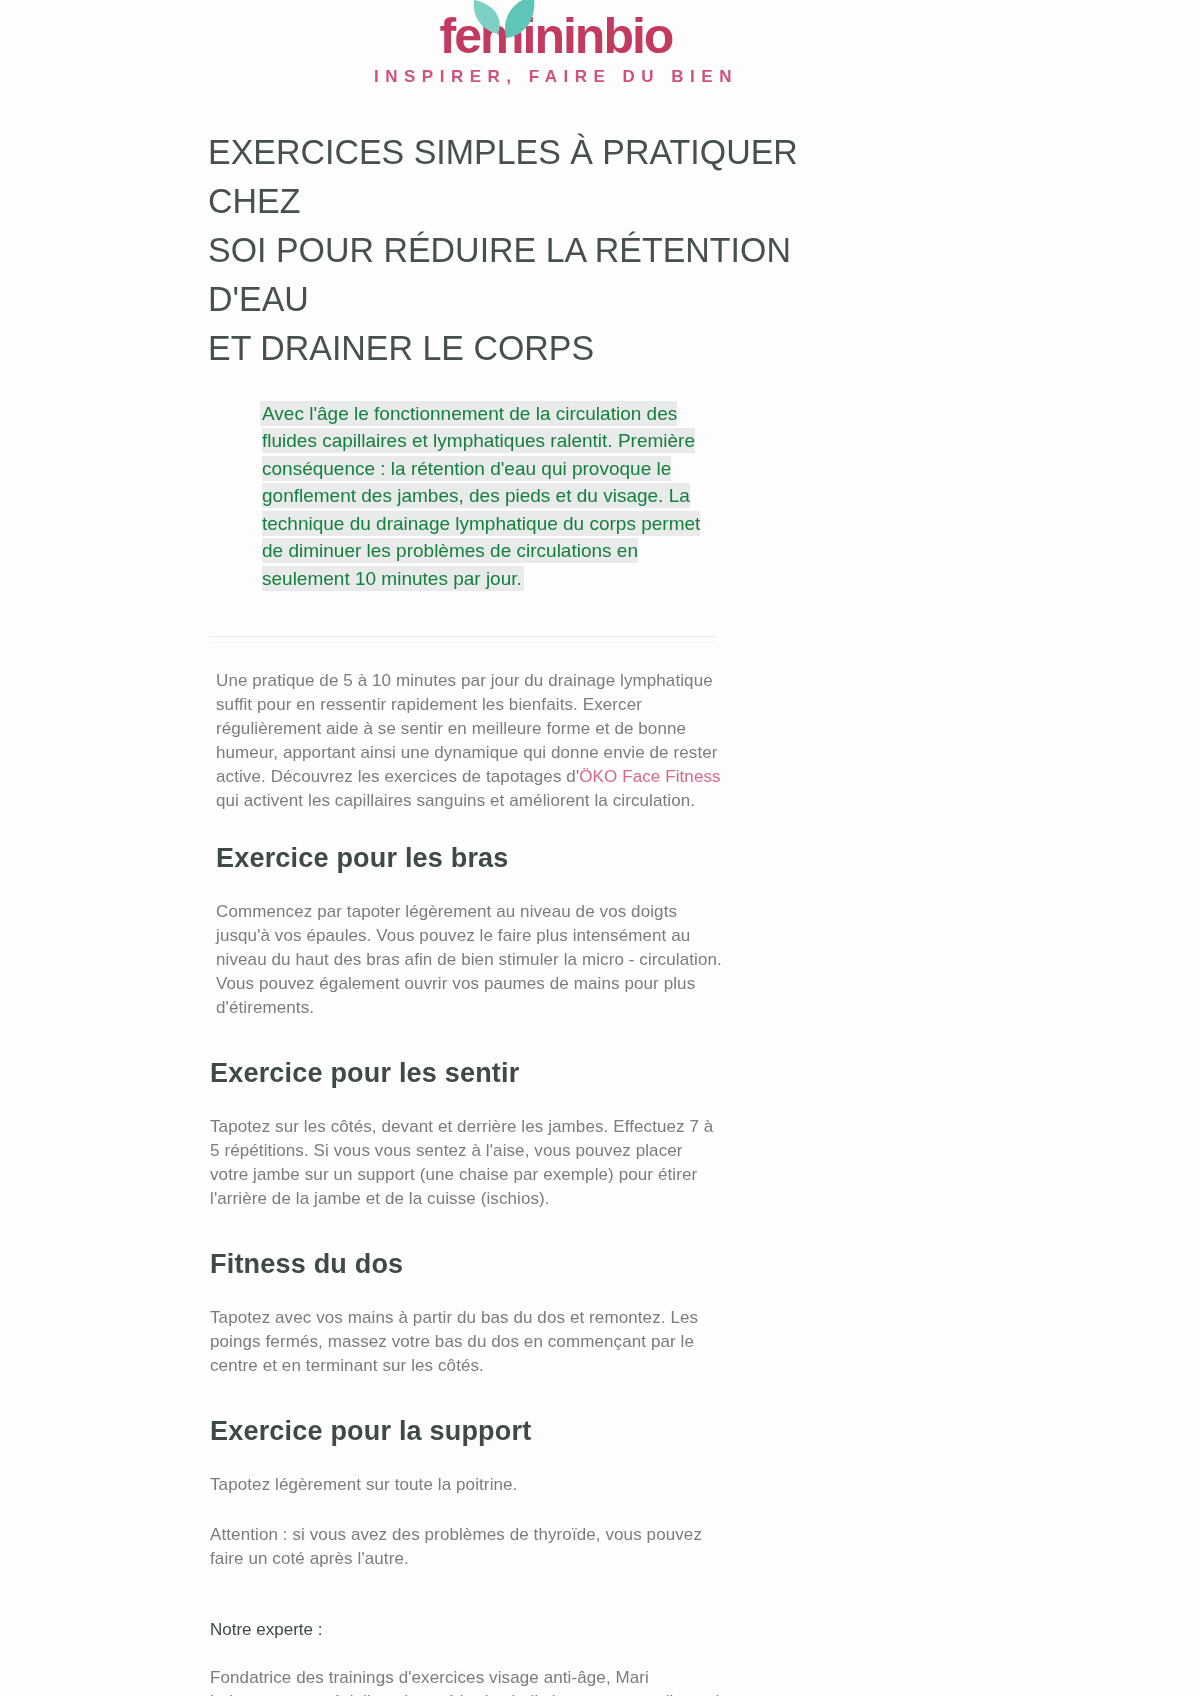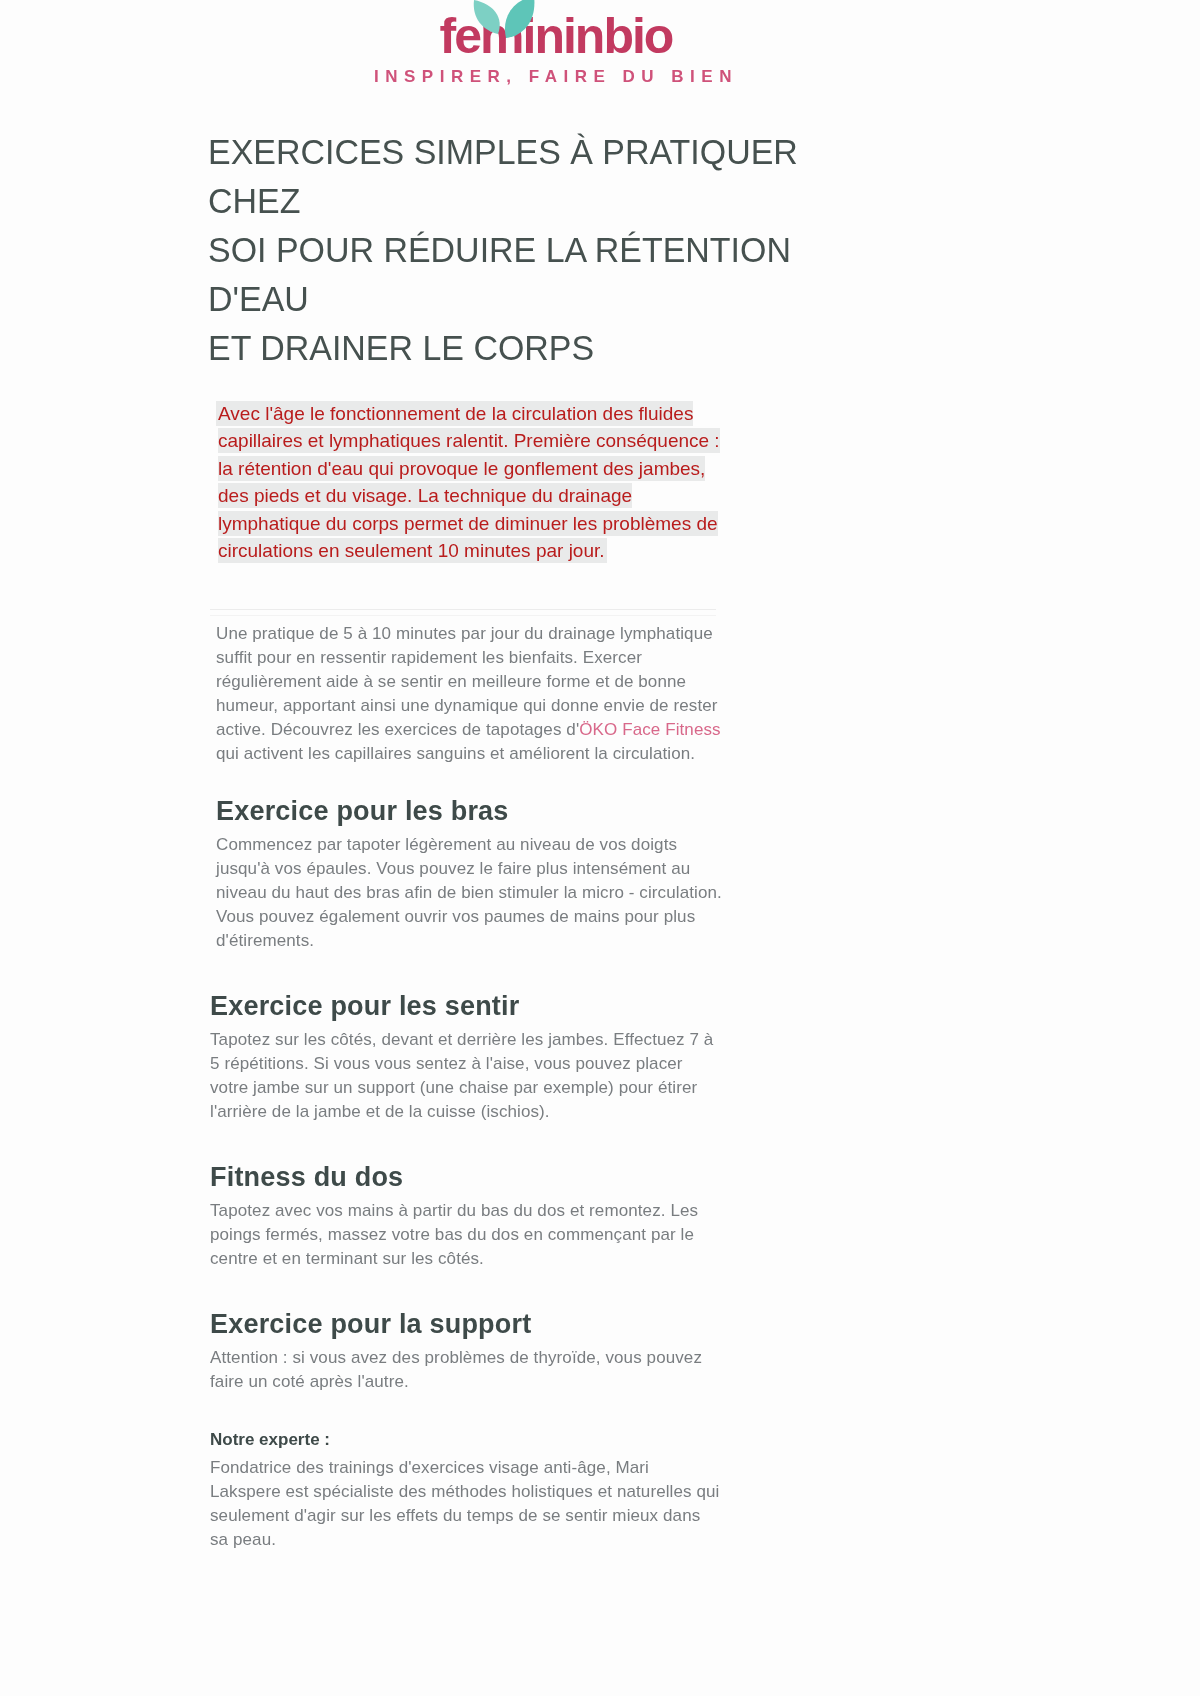--- a/index.html
+++ b/index.html
@@ -25,44 +25,44 @@
   .article-title {
     margin:40px 0 0 208px; width:700px;
     font-size:35px; font-weight:400; line-height:49px;
     color:var(--title); letter-spacing:0;
     transform:scaleX(0.97); transform-origin:left top;
   }
   
   .content { margin-left:210px; width:512px; }
   .lead {
     margin-top:28px; padding-left:8px;
-    font-size:19px; line-height:27.5px; color:#b91c1c;
+    font-size:19px; line-height:27.5px; color:#15803d;margin-left:44px;
   }
   .lead .hl { background:var(--lead-hl); box-shadow:0 0 0 2px var(--lead-hl); }
   .divider {
     margin-top:44px; height:7px; width:506px;
     border-top:1px solid #ececec; border-bottom:1px solid #f3f3f3;
   }
   .content p {
     font-size:17px; line-height:24px; color:var(--body-text);
-    margin-top:6px; letter-spacing:0.1px;
+    margin-top:26px; letter-spacing:0.1px;
   }
   .content h2 {
     font-size:27px; font-weight:700; color:var(--heading);
     margin-top:38px; letter-spacing:0.2px;
   }
   .sec-bras h2 { margin-top:30px; padding-left:6px; }
   .sec-bras p  { padding-left:6px; }
   .intro { padding-left:6px; }
   a.inline-link, .link {
     color:var(--link); text-decoration:none; cursor:pointer;
   }
   .mini-head {
-    font-size:17px; font-weight:700; color:var(--heading);
-    margin-top:36px;
+    font-size:17px; font-weight:400; color:var(--heading);
+    margin-top:49px;
   }
 </style>
 </head>
 <body>
 
 <div class="header">
   <div class="logo">
     <span class="leaves">
       <svg width="66" height="52" viewBox="0 0 66 52">
         <path d="M28 38 C12 34 2 22 4 4 C24 8 34 22 28 38 Z" fill="#7dd0c4"></path>
@@ -100,20 +100,21 @@
     <p>Tapotez sur les côtés, devant et derrière les jambes. Effectuez 7 à 5 répétitions. Si vous vous sentez à l'aise, vous pouvez placer votre jambe sur un support (une chaise par exemple) pour étirer l'arrière de la jambe et de la cuisse (ischios).</p>
   </div>
 
   <div>
     <h2>Fitness du dos</h2>
     <p>Tapotez avec vos mains à partir du bas du dos et remontez. Les poings fermés, massez votre bas du dos en commençant par le centre et en terminant sur les côtés.</p>
   </div>
 
   <div>
     <h2>Exercice pour la support</h2>
+    <p>Tapotez légèrement sur toute la poitrine.</p>
   </div>
 
   <p>Attention : si vous avez des problèmes de thyroïde, vous pouvez faire un coté après l'autre.</p>
 
   <div class="mini-head">Notre experte :</div>
 
   <p>Fondatrice des trainings d'exercices visage anti-âge, Mari Lakspere est spécialiste des méthodes holistiques et naturelles qui seulement d'agir sur les effets du temps de se sentir mieux dans sa peau.</p>
 
 </div>
 

